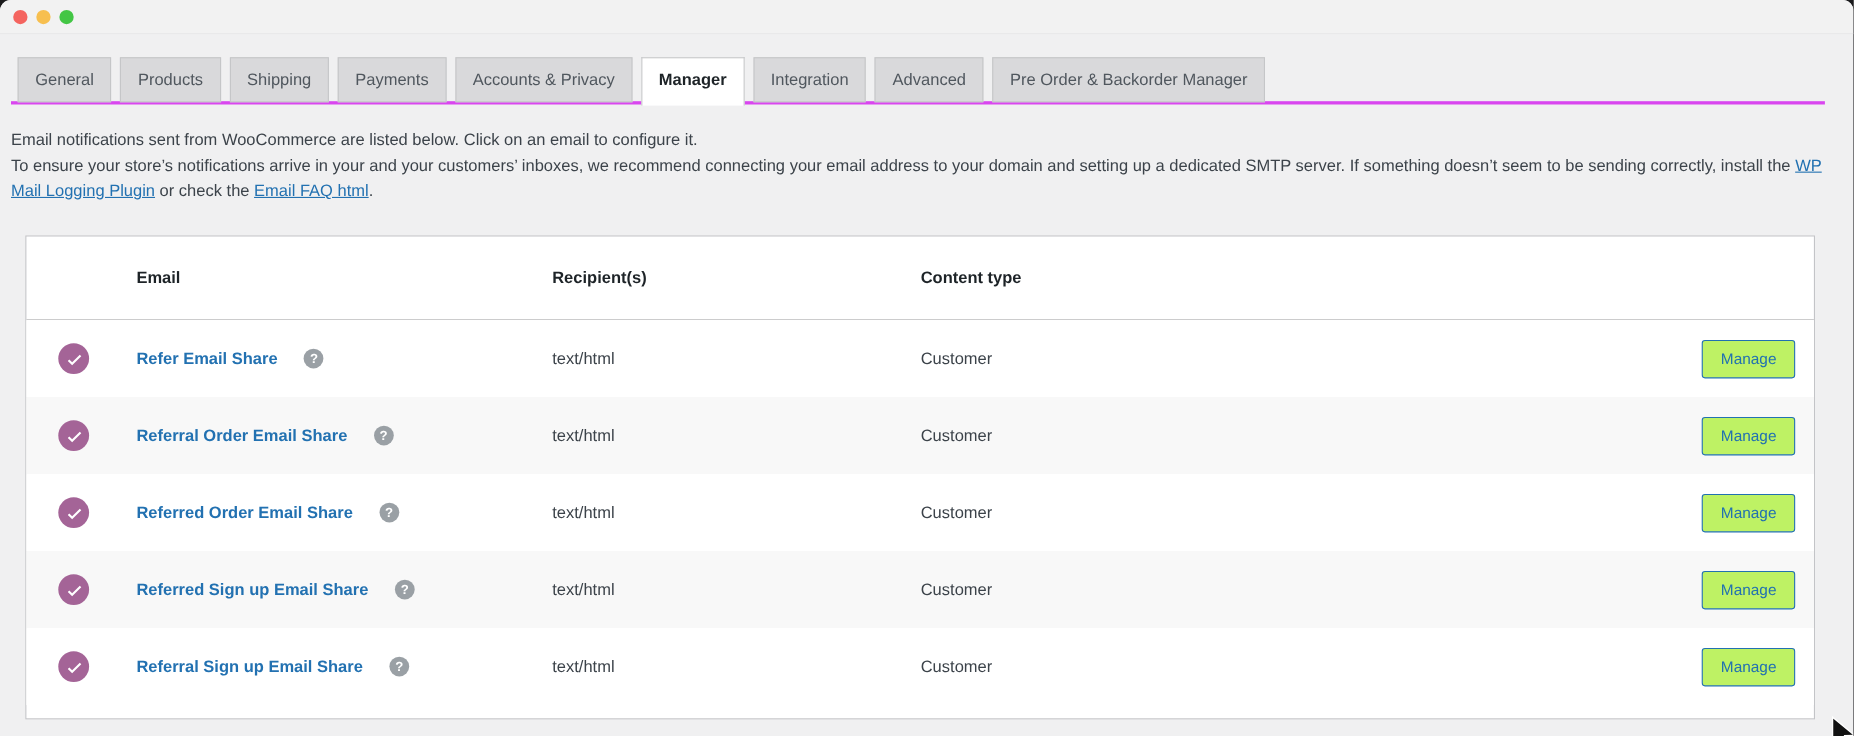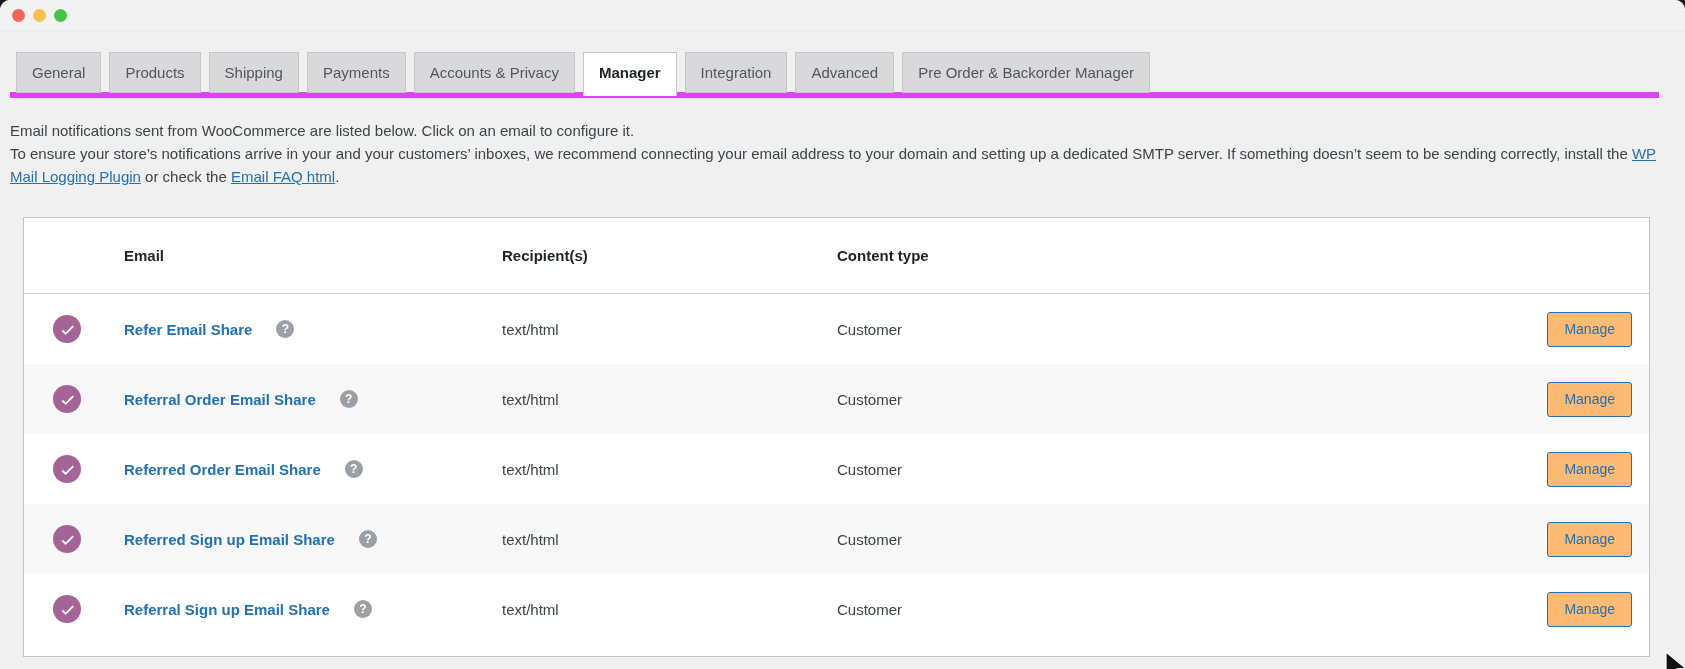--- a/index.html
+++ b/index.html
@@ -5,21 +5,21 @@
   * { box-sizing: border-box; }
   html,body { margin:0; padding:0; background:#1a1a1c; font-family:"Liberation Sans","DejaVu Sans",sans-serif; }
   .window {
     position:relative; width:1685px; height:669px;
     background:#f0f0f1; border-radius:10px 10px 0 0; overflow:hidden;
   }
   
   .titlebar { height:31px; background:#f2f2f2; border-bottom:1px solid #e9e9ea; display:flex; align-items:center; padding-left:12px; }
   .tl-dot { width:13px; height:13px; border-radius:50%; margin-right:8px; display:inline-block; cursor:pointer; }
   
-  .tabbar { display:flex; align-items:flex-end; gap:8px; margin:21px 26px 0 10px; padding-left:6px; border-bottom:6px solid #d946ef; }
+  .tabbar { display:flex; align-items:flex-end; gap:8px; margin:21px 26px 0 10px; padding-left:6px; border-bottom:3px solid #d946ef; }
   .tab {
     background:#d9d9db; border:1px solid #c5c6c8; color:#50575e;
     font-size:15px; line-height:19px; padding:10px 15px; margin-bottom:-1px;
     cursor:pointer; white-space:nowrap; text-decoration:none;
   }
   .tab-active {
     background:#fff; color:#1d2327; font-weight:600;
     border-bottom:none; padding-bottom:14px; margin-bottom:-4px;
     position:relative; z-index:2;
   }
@@ -38,21 +38,21 @@
   .th { font-size:15px; font-weight:600; color:#1d2327; }
   .th-email { font-weight:700; }
   .c-status { display:flex; justify-content:flex-start; padding-left:29px; }
   .status-dot { width:28px; height:28px; border-radius:50%; background:#a46497; display:flex; align-items:center; justify-content:center; }
   .c-email { display:flex; align-items:center; gap:24px; }
   .email-link { color:#2271b1; font-weight:700; font-size:15px; text-decoration:none; cursor:pointer; }
   .help-tip { width:18px; height:18px; border-radius:50%; background:#9aa0a5; color:#fff; font-size:12px; font-weight:700; display:flex; align-items:center; justify-content:center; cursor:help; flex:none; }
   .c-type, .c-recip { font-size:15px; color:#3c434a; }
   .c-manage { display:flex; justify-content:flex-end; padding-right:17px; }
   .manage-btn {
-    background:#fdba74; border:1px solid #2271b1; color:#2271b1;
+    background:#bef264; border:1px solid #2271b1; color:#2271b1;
     border-radius:3px; font-size:14px; line-height:1; padding:9px 16px 10px;
     cursor:pointer; font-family:inherit;
   }
   .cursor-svg { position:absolute; left:1663px; top:650px; }
 </style>
 </head>
 <body>
 
 <div class="window">
 

